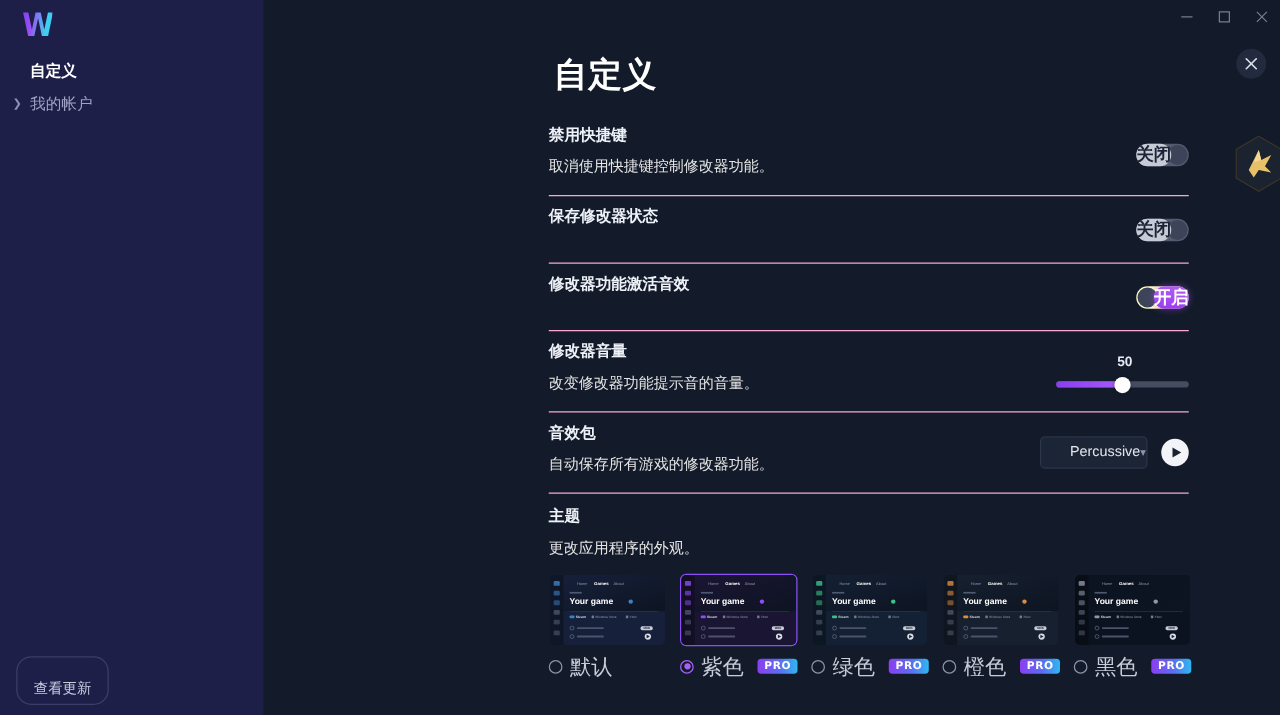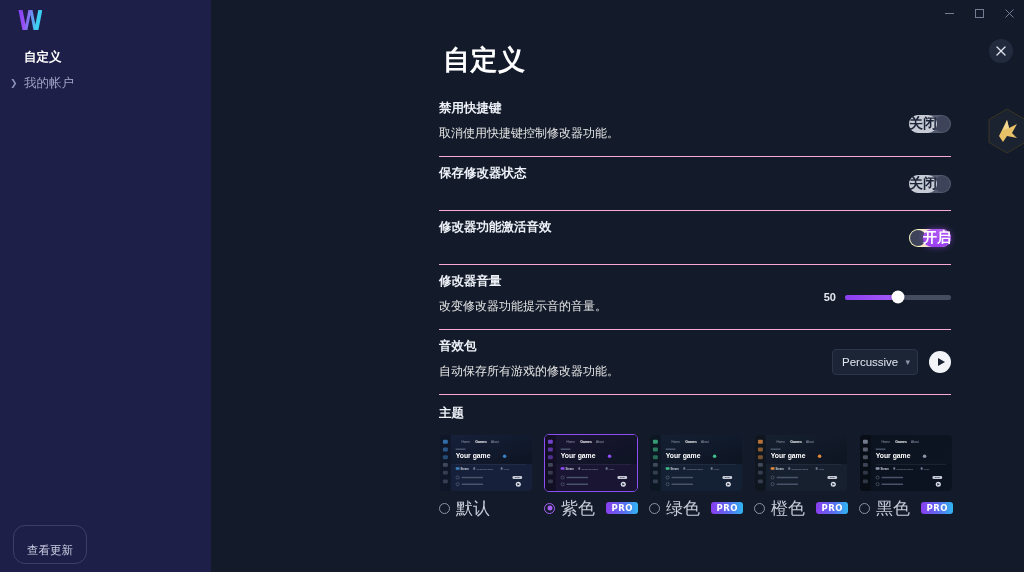--- a/index.html
+++ b/index.html
@@ -165,21 +165,21 @@
     color: #ffffff;
     box-shadow: 0 0 6px rgba(170,80,245,0.55);
   }
   .toggle.on .dot {
     position: absolute; left: 1px; top: 1px;
     width: 16px; height: 16px; border-radius: 50%;
     background: #3d445a;
   }
 
   
-  .slider-wrap { display: flex; align-items: center; gap: 9px; }
+  .slider-wrap { display: flex; align-items: center; gap: 9px; flex-direction: column; }
   .slider-val { font-size: 11px; font-weight: bold; color: #e6e9f2; width: 16px; text-align: right; }
   .slider {
     position: relative; width: 106px; height: 5px;
     border-radius: 3px; background: #454d61; cursor: pointer;
   }
   .slider .fill {
     position: absolute; left: 0; top: 0; height: 5px;
     border-radius: 3px;
     background: linear-gradient(90deg,#8b3ef0,#a45cf7);
   }
@@ -194,21 +194,21 @@
   
   .select {
     width: 86px; height: 26px;
     background: #1c2535;
     border: 1px solid #2d3purple;
     border: 1px solid #2b3purple;
     border: 1px solid #2b3purple;
     border: 1px solid #2c364a;
     border-radius: 4px;
     display: flex; align-items: center; justify-content: space-between;
-    padding: 0 7px 0 9px;
+    padding: 0 7px 0 23px;
     font-size: 11.5px; color: #e2e6f0;
     cursor: pointer;
   }
   .select .chev { color: #8d96ab; font-size: 9px; }
   .play-btn {
     width: 22px; height: 22px; border-radius: 50%;
     background: #f2f4f8;
     display: flex; align-items: center; justify-content: center;
     cursor: pointer;
   }
@@ -389,20 +389,21 @@
             <span class="chev">▾</span>
           </div>
           <div class="play-btn">
             <div class="tri"></div>
           </div>
         </div>
       </div>
 
       <div class="row theme-block">
         <div class="row-title">主题</div>
+        <div class="row-desc">更改应用程序的外观。</div>
 
         <div class="themes" id="themes">
             <div class="theme-col">
               <div class="thumb">
                 <svg viewBox="0 0 94 58" preserveAspectRatio="none">
                   <defs>
                     <linearGradient id="hg0" x1="0" y1="0" x2="1" y2="1">
                       <stop offset="0" stop-color="#16203a"></stop>
                       <stop offset="1" stop-color="#0d1422"></stop>
                     </linearGradient>

